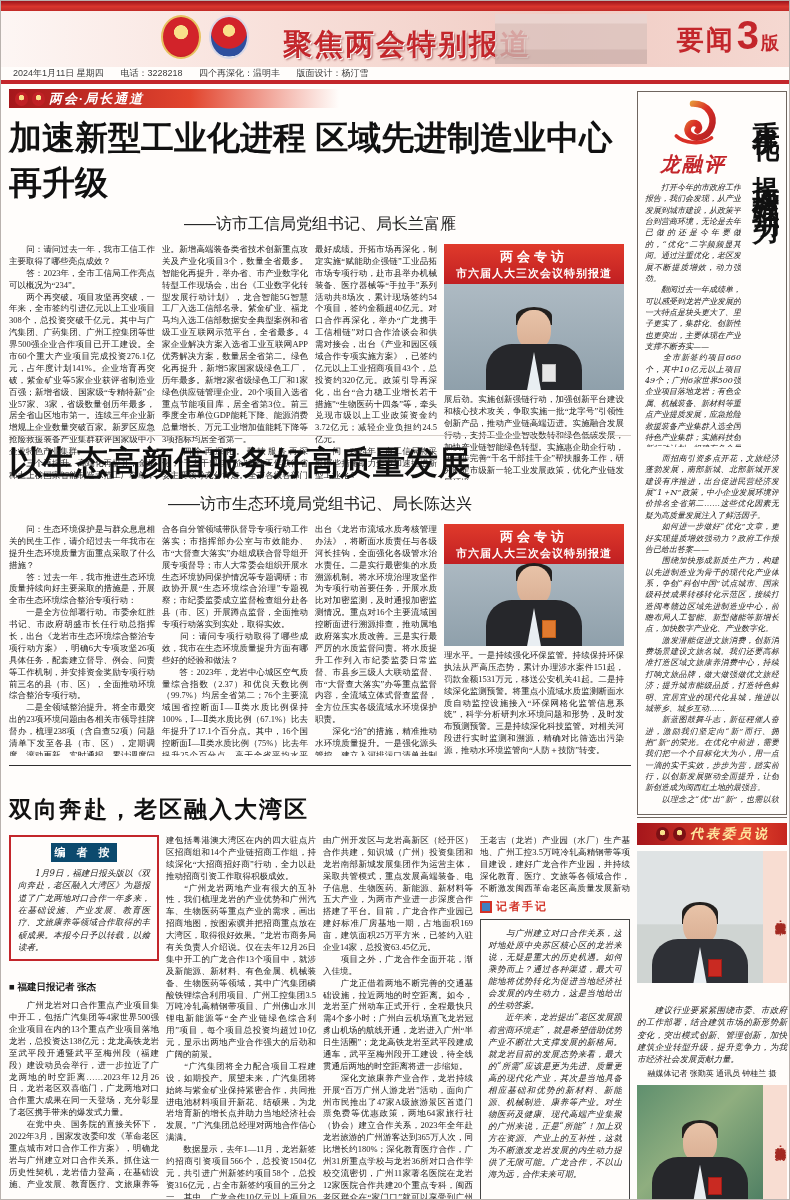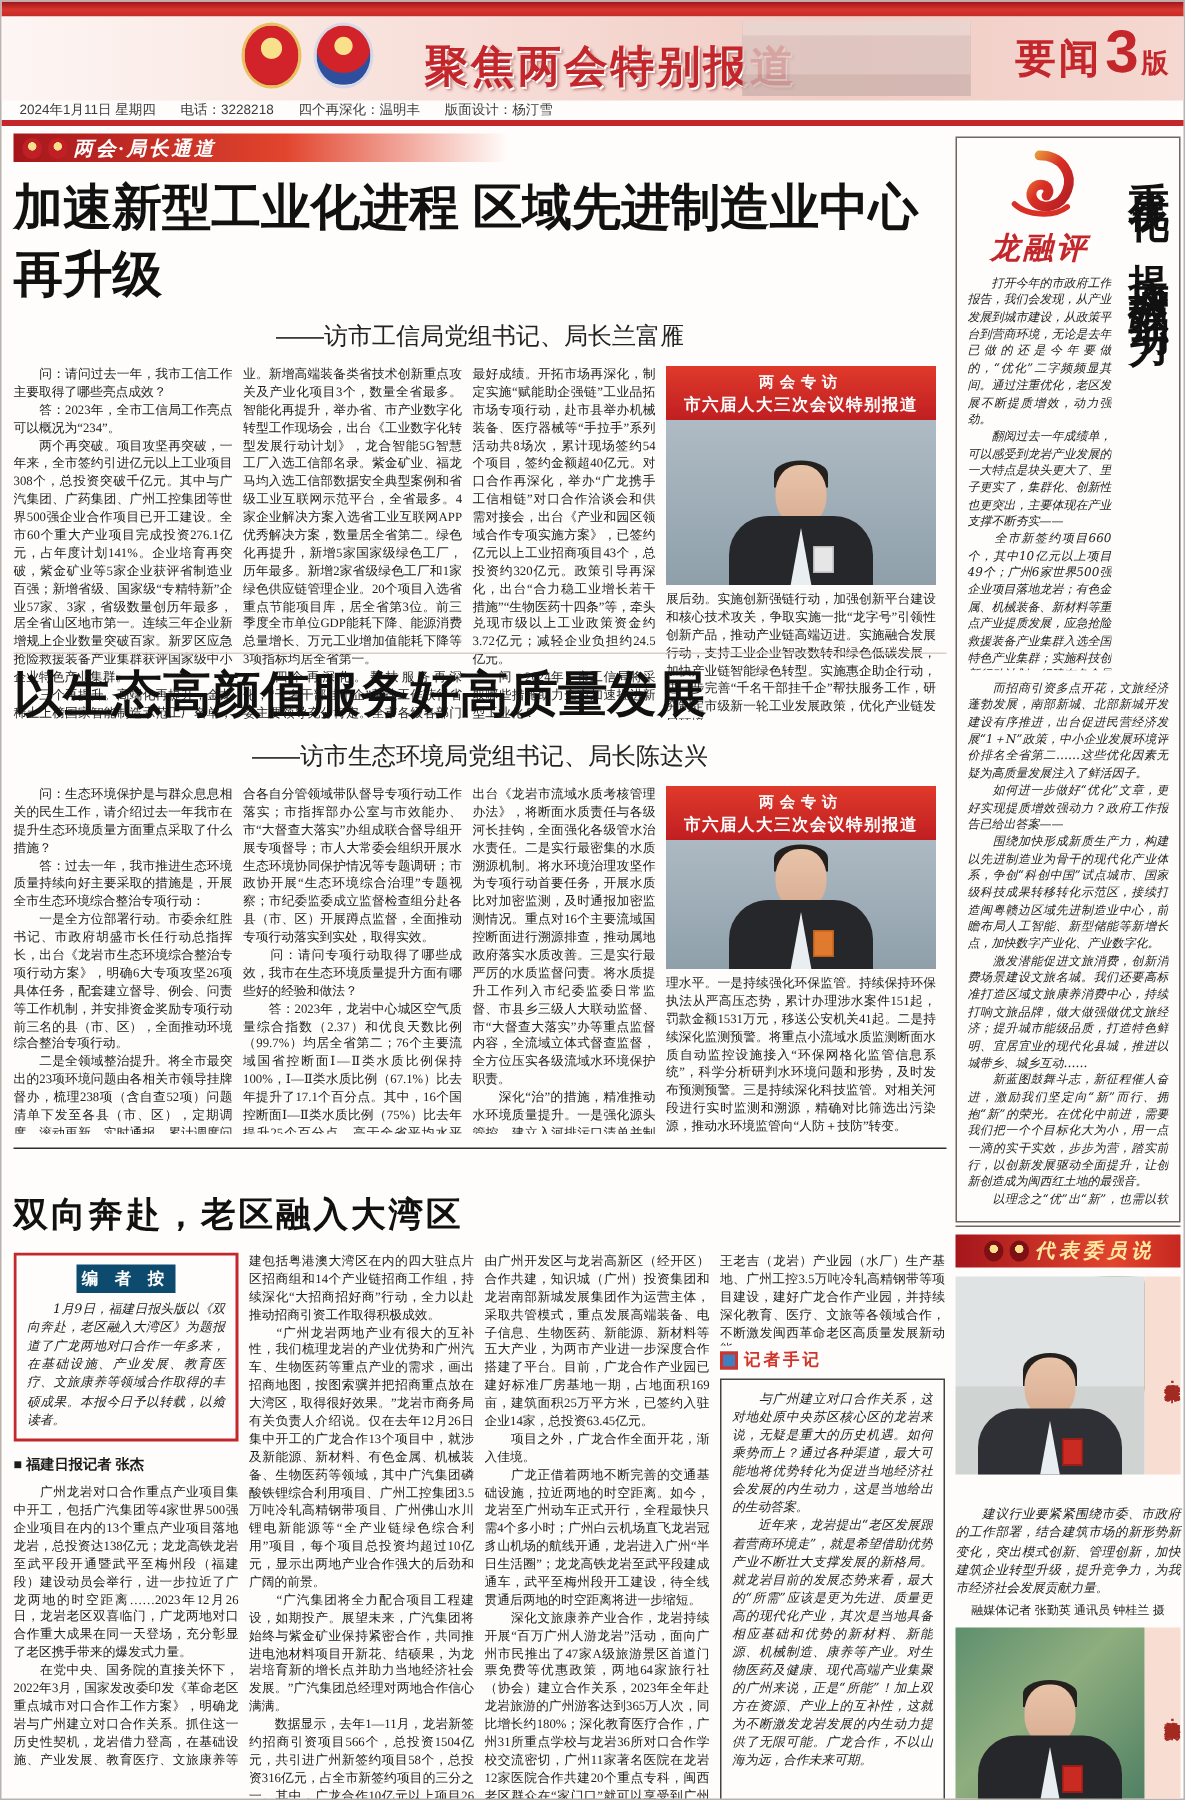--- a/index.html
+++ b/index.html
@@ -37,21 +37,21 @@
   .headline{font-family:"Liberation Sans",sans-serif;font-weight:900;text-align:left;color:#111;}
   .h1size{font-size:33px;letter-spacing:0px;margin:8px 0 0;}
   .subhead{text-align:center;font-size:16px;margin-top:8px;color:#222;font-family:"Liberation Sans",sans-serif;}
   .cols{display:flex;gap:7px;overflow:hidden;}
   .copy{white-space:pre-wrap;text-align:justify;font-size:8.5px;line-height:1.4;color:#222;overflow:hidden;}
   .colw{width:150px;flex:none;}
   
   .photo{position:relative;overflow:hidden;background:linear-gradient(180deg,#b9c4cc,#8fa0ab);}
   .pbanner{position:absolute;left:0;top:0;right:0;padding:4px 4px 3px;background:linear-gradient(180deg,#e03a2b,#c01f22);
         color:#fff;font-family:"Liberation Sans",sans-serif;font-weight:bold;text-align:center;}
-  .pbanner .l1{font-size:10px;letter-spacing:4px;}
+  .pbanner .l1{font-size:13px;letter-spacing:4px;}
   .pbanner .l2{font-size:11px;letter-spacing:1px;}
   .person{position:absolute;left:50%;bottom:-6px;transform:translateX(-50%);width:96px;height:86px;}
   .person .head{position:absolute;left:50%;top:0;transform:translateX(-50%);width:34px;height:40px;border-radius:46%;
         background:linear-gradient(180deg,#e8c3a8,#d9ae93);}
   .person .hair{position:absolute;left:50%;top:-3px;transform:translateX(-50%);width:36px;height:18px;border-radius:50% 50% 0 0;background:#23201e;}
   .person .body{position:absolute;left:0;bottom:0;width:96px;height:52px;border-radius:26px 26px 0 0;background:#26272b;}
   .person .shirt{position:absolute;left:50%;bottom:0;transform:translateX(-50%);width:16px;height:44px;background:#e9eef2;clip-path:polygon(50% 0,100% 100%,0 100%);}
   .badge{position:absolute;left:58%;bottom:14px;width:12px;height:16px;background:#e6e6e6;border:1px solid #bbb;}
   .caption{font-size:8.5px;line-height:1.4;text-align:justify;white-space:pre-wrap;margin-top:4px;}
   
@@ -68,21 +68,21 @@
         white-space:pre-wrap;text-align:justify;overflow:hidden;color:#222;}
   
   .bottom{left:8px;top:764px;width:622px;border-top:1px solid #2f2f2f;padding-top:7px;}
   .shoulder{text-align:center;font-size:12.5px;color:#222;font-family:"Liberation Sans",sans-serif;}
   .h3size{font-size:23px;letter-spacing:2px;margin-top:21px;}
   .bcols{display:flex;gap:7px;margin-top:10px;height:388px;overflow:hidden;}
   .editorbox{border:2px solid #c3262b;padding:6px 7px;margin-bottom:6px;}
   .edlabel{display:block;width:66px;margin:0 auto 5px;text-align:center;background:#0c4a6e;color:#fff;
         font-size:11px;font-weight:bold;letter-spacing:4px;padding:2px 0;font-family:"Liberation Sans",sans-serif;}
   .edtext{font-size:8.5px;line-height:1.45;font-style:italic;font-family:"DejaVu Serif",serif;white-space:pre-wrap;text-align:justify;}
-  .byline{font-size:9.5px;font-weight:bold;margin:9px 0 6px;font-family:"Liberation Sans",sans-serif;}
+  .byline{font-size:9.5px;font-weight:bold;margin:20px 0 6px;font-family:"Liberation Sans",sans-serif;}
   .notebook{border:1px solid #444;padding:7px;margin-top:5px;height:300px;box-sizing:border-box;overflow:hidden;}
   .nbhead{display:flex;align-items:center;gap:4px;margin-top:2px;}
   .nbicon{width:12px;height:12px;background:#3f7fbf;border:2px solid #d23227;box-sizing:border-box;}
   .nblabel{color:#d23227;font-weight:bold;font-size:11px;font-family:"Liberation Sans",sans-serif;letter-spacing:2px;}
   .nbtitle{text-align:center;font-family:"Liberation Sans",sans-serif;font-weight:900;font-size:19px;line-height:1.25;margin:2px 0 6px;}
   
   .voices{left:636px;top:822px;width:150px;}
   .vheader{height:22px;display:flex;align-items:center;gap:4px;padding-left:19px;
         background:linear-gradient(90deg,#a5161b,#e2452e 70%,#c6271f);}
   .vheader .mini{width:13px;height:14px;border-radius:50%;background:radial-gradient(circle at 50% 40%,#f9e08a 0 25%,#7c1014 28%);}

